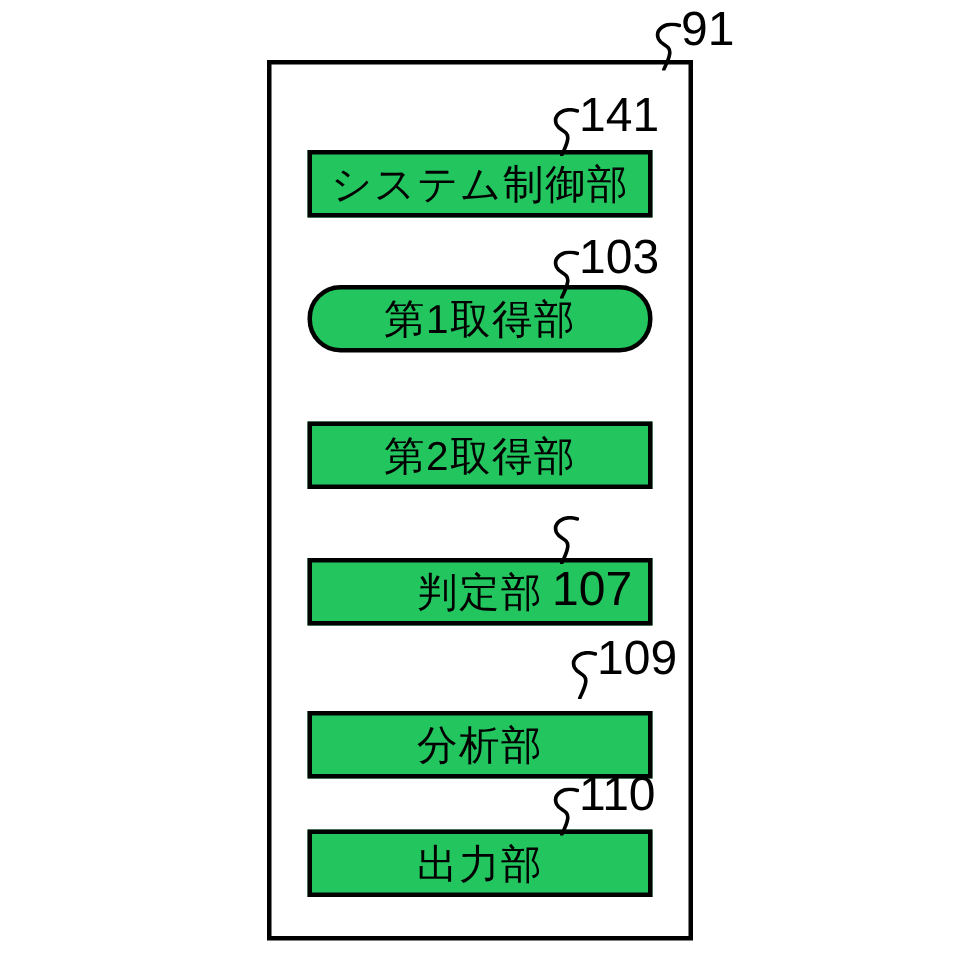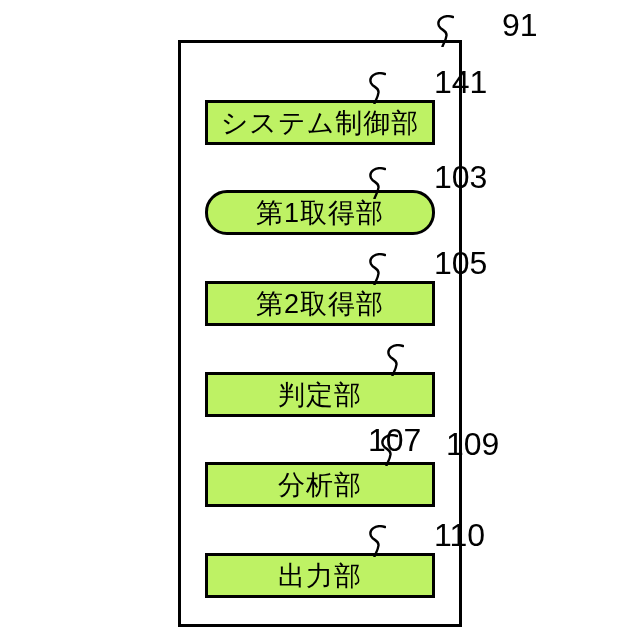--- a/index.html
+++ b/index.html
@@ -26,35 +26,34 @@
     box-sizing: border-box;
     background: transparent;
   }
   .block {
     position: absolute;
     left: 205px;
     width: 230px;
     height: 45px;
     border: 3px solid var(--line, #000000);
     box-sizing: border-box;
-    background: #bef264;
+    background: #22c55e;
     display: flex;
     align-items: center;
     justify-content: center;
   }
   .block-label {
     font-size: 27px;
     letter-spacing: 1px;
     white-space: nowrap;
   }
   .ref-label {
     position: absolute;
     display: flex;
-    align-items: center;
-    gap: 48px;
+    align-items: flex-start;
   }
   .ref-label .squiggle {
     margin-top: 12px;
     flex: 0 0 auto;
   }
   .ref-num {
     font-size: 32px;
     line-height: 1;
     letter-spacing: 0px;
   }
@@ -89,38 +88,32 @@
   <div class="ref-label" style="left:368px; top:155px;">
     <svg class="squiggle" width="18" height="32" viewBox="0 0 18 32" aria-hidden="true">
       <path d="M 17 2 C 7 -1, 0.5 5, 3 11 C 5 15.5, 11 15, 10.5 20.5 C 10 25, 7.5 28.5, 6.5 31.5" fill="none" stroke="#000000" stroke-width="2.4" stroke-linecap="round"></path>
     </svg>
     <span class="ref-num">103</span>
   </div>
 
   <div class="block" style="top:281px;">
     <span class="block-label">第2取得部</span>
   </div>
-  <div class="ref-label" style="left:368px; top:241px;">
-    <svg class="squiggle" width="18" height="32" viewBox="0 0 18 32" aria-hidden="true">
-      <path d="M 17 2 C 7 -1, 0.5 5, 3 11 C 5 15.5, 11 15, 10.5 20.5 C 10 25, 7.5 28.5, 6.5 31.5" fill="none" stroke="#000000" stroke-width="2.4" stroke-linecap="round"></path>
-    </svg>
-    <span class="ref-num">105</span>
-  </div>
 
   <div class="block" style="top:372px;">
     <span class="block-label">判定部</span>
   </div>
   <div class="ref-label" style="left:368px; top:332px;flex-direction:column;">
     <svg class="squiggle" width="18" height="32" viewBox="0 0 18 32" aria-hidden="true">
       <path d="M 17 2 C 7 -1, 0.5 5, 3 11 C 5 15.5, 11 15, 10.5 20.5 C 10 25, 7.5 28.5, 6.5 31.5" fill="none" stroke="#000000" stroke-width="2.4" stroke-linecap="round"></path>
     </svg>
     <span class="ref-num">107</span>
   </div>
 
-  <div class="block" style="top:462px;">
+  <div class="block" style="top:474px;">
     <span class="block-label">分析部</span>
   </div>
   <div class="ref-label" style="left:380px; top:422px;">
     <svg class="squiggle" width="18" height="32" viewBox="0 0 18 32" aria-hidden="true">
       <path d="M 17 2 C 7 -1, 0.5 5, 3 11 C 5 15.5, 11 15, 10.5 20.5 C 10 25, 7.5 28.5, 6.5 31.5" fill="none" stroke="#000000" stroke-width="2.4" stroke-linecap="round"></path>
     </svg>
     <span class="ref-num">109</span>
   </div>
 
   <div class="block" style="top:553px;">

